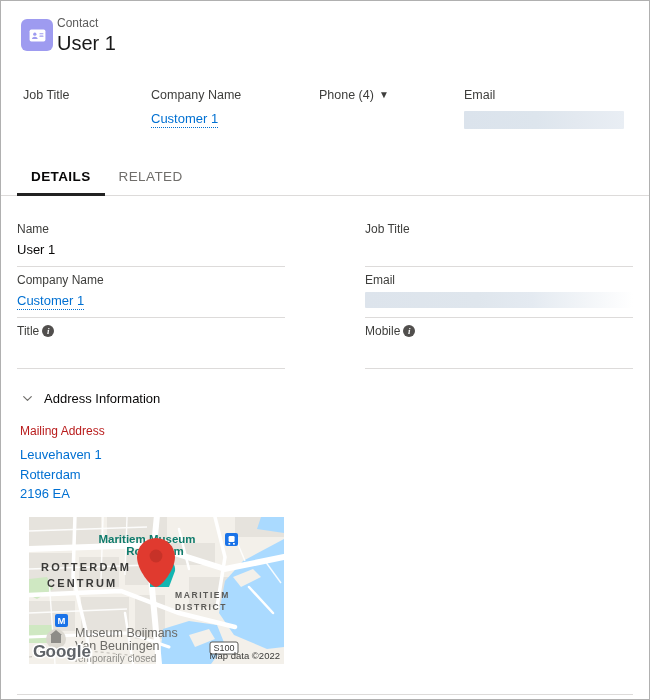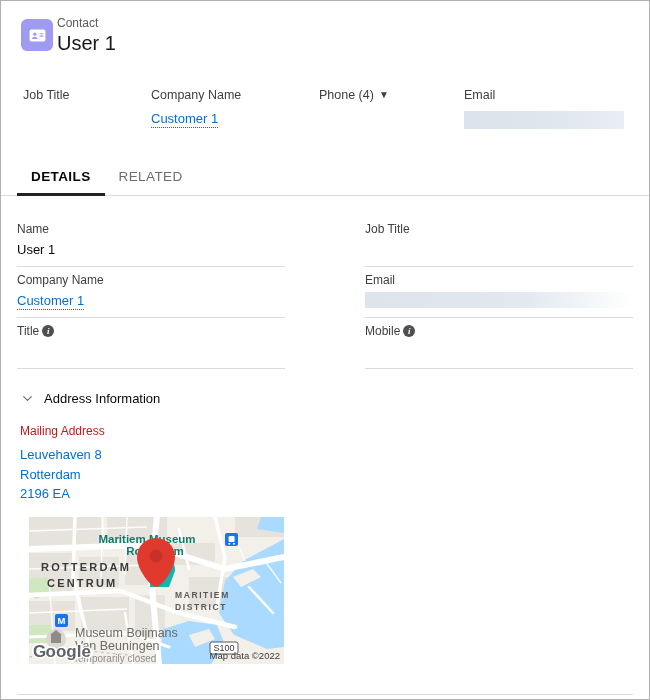--- a/index.html
+++ b/index.html
@@ -331,21 +331,21 @@
       <span class="chev">
         <svg width="13" height="13" viewBox="0 0 24 24" aria-hidden="true">
           <path d="M5 8.5 L12 15.5 L19 8.5" fill="none" stroke="#706e6b" stroke-width="2.2" stroke-linecap="round" stroke-linejoin="round"></path>
         </svg>
       </span>
       <span class="section-title">Address Information</span>
     </div>
 
     <div class="addr-block">
       <div class="addr-label">Mailing Address</div>
-      <div class="addr-line">Leuvehaven 8</div>
+      <div class="addr-line">Leuvehaven 1</div>
       <div class="addr-line">Rotterdam</div>
       <div class="addr-line">2196 EA</div>
     </div>
 
     <div class="map-wrap">
       <svg class="map-svg" width="255" height="147" viewBox="0 0 255 147" aria-hidden="true">
 
         <rect x="0" y="0" width="255" height="147" fill="#f3f0ea"></rect>
 
         <g fill="#e6e3dd">

